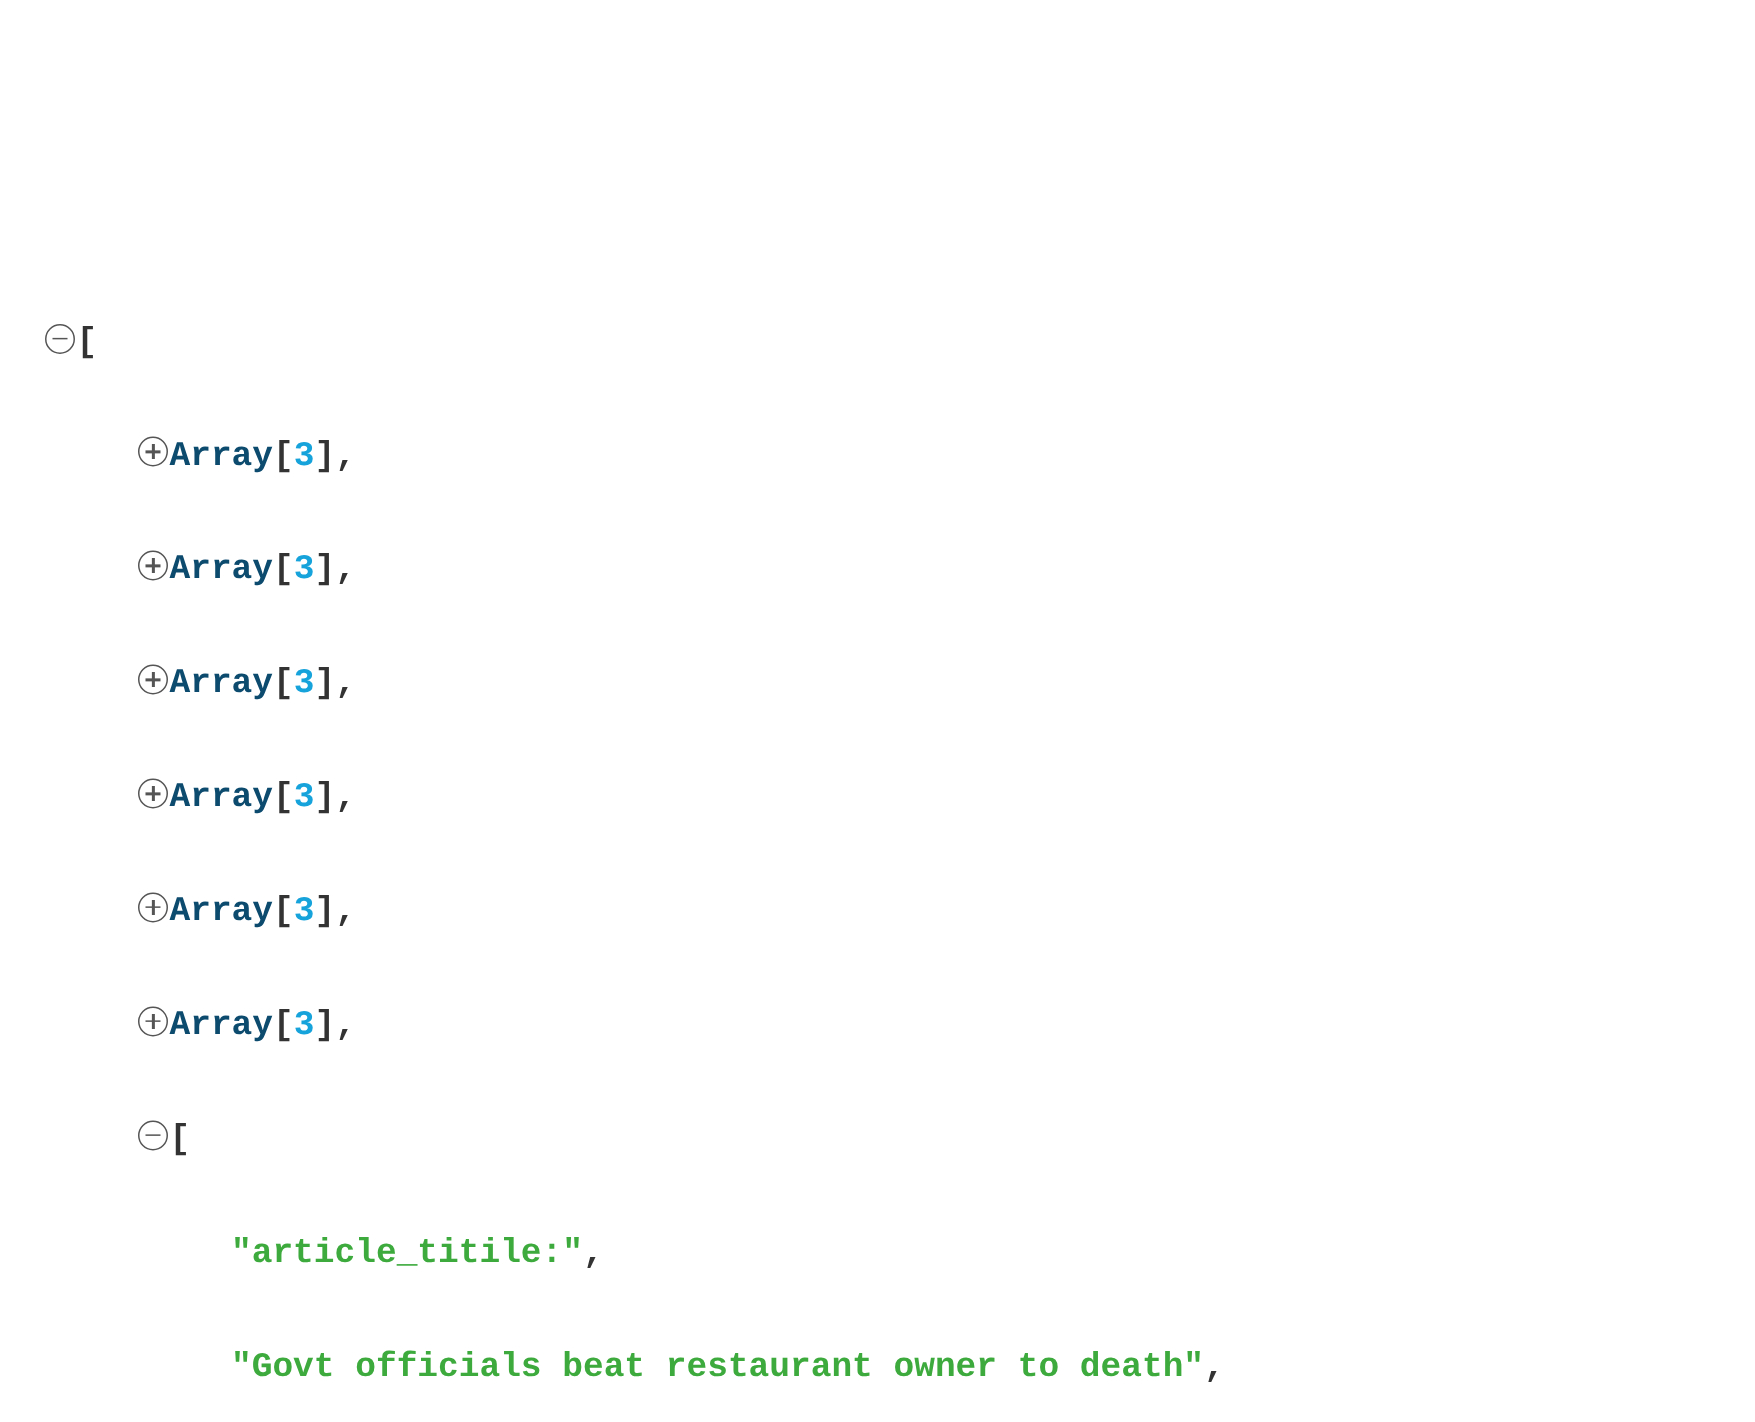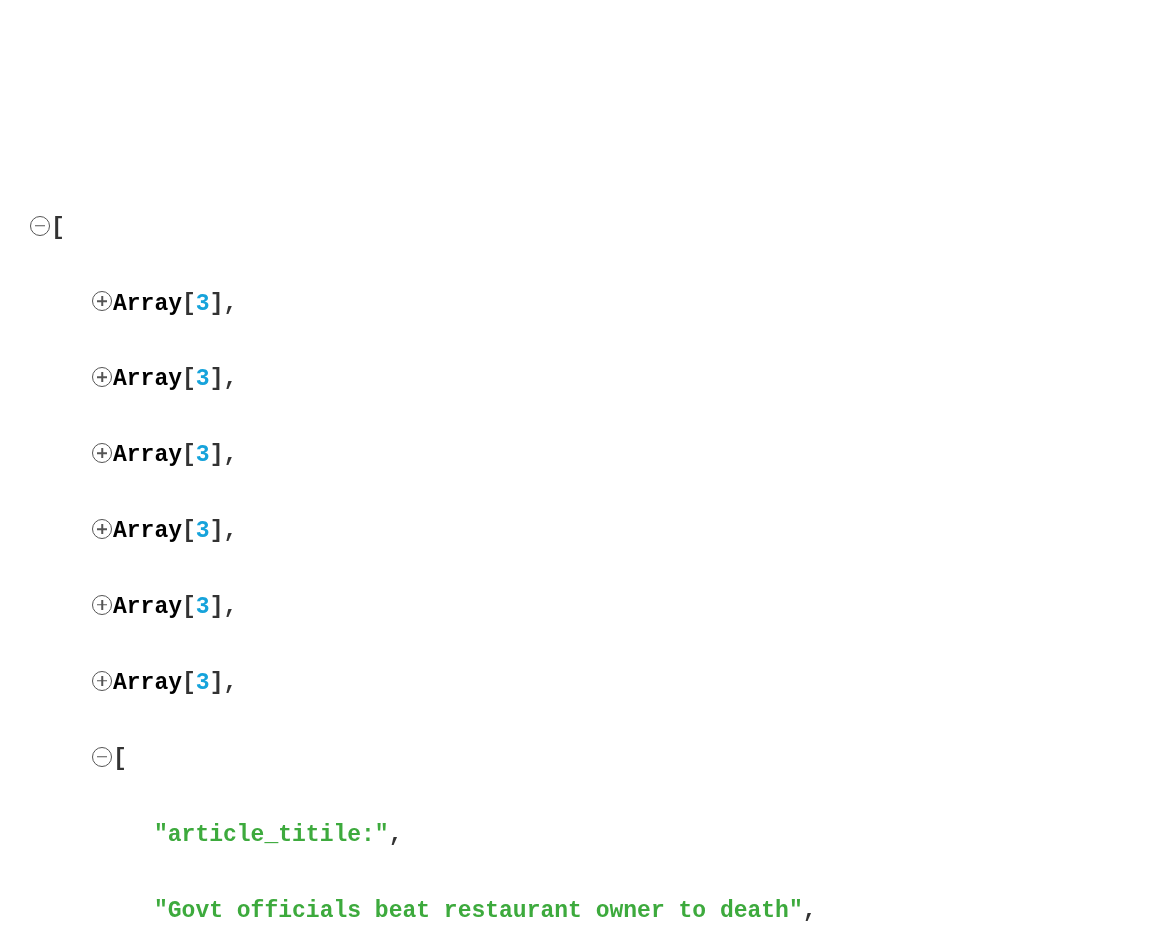--- a/index.html
+++ b/index.html
@@ -47,21 +47,21 @@
     transform: translate(-50%, -50%);
   }
   .toggle.plus::after {
     width: 1.5px;
     height: 10px;
     top: 50%;
     left: 50%;
     transform: translate(-50%, -50%);
   }
   .punct { color: #333; }
-  .type  { color: #000000; }
+  .type  { color: #0c4a6e; }
   .num   { color: #16a3db; }
   .str   { color: #3daa3d; }
   .indent1 { padding-left: 62px; display:inline-block;}
   .indent2 { padding-left: 124px; display:inline-block;}
   .line { display:block; }
 </style>
 </head>
 <body>
 
 

